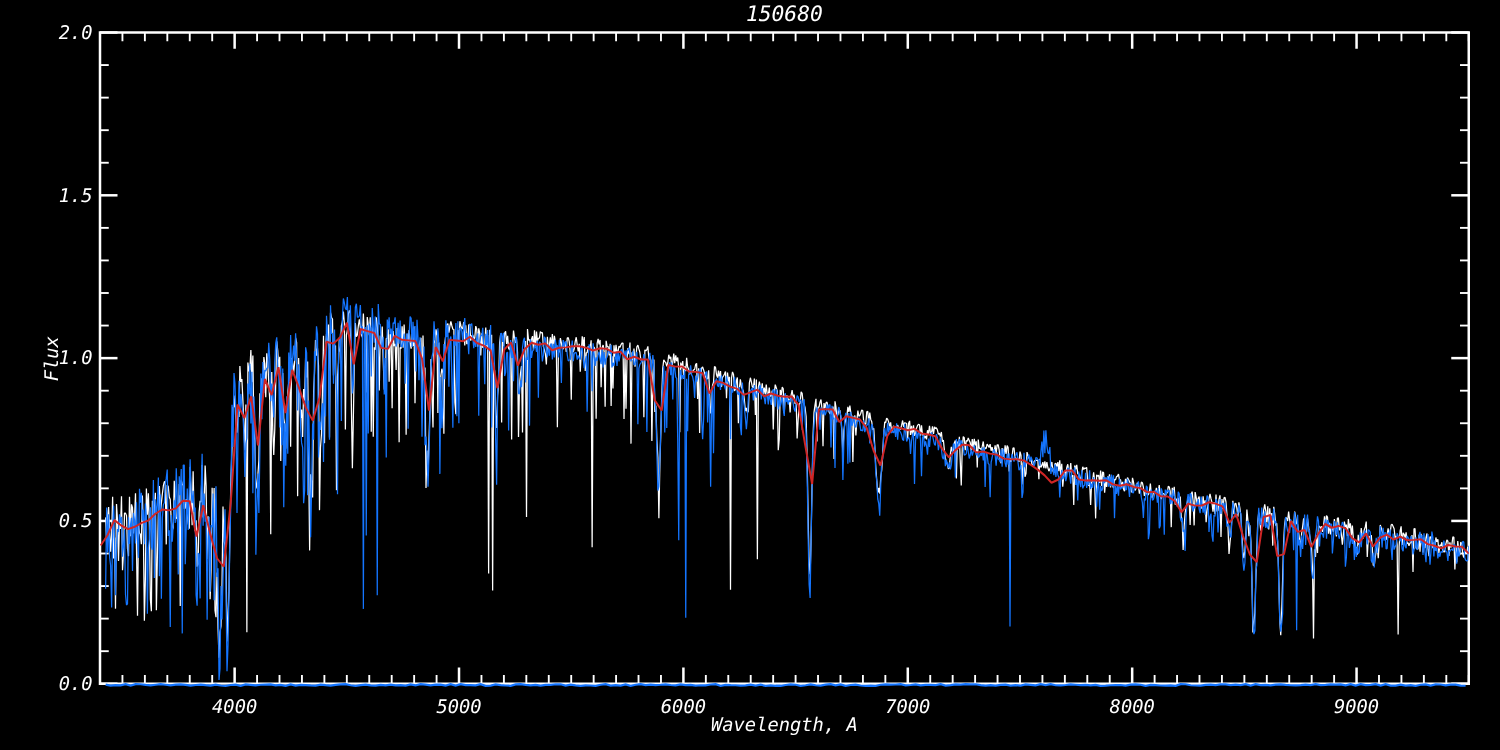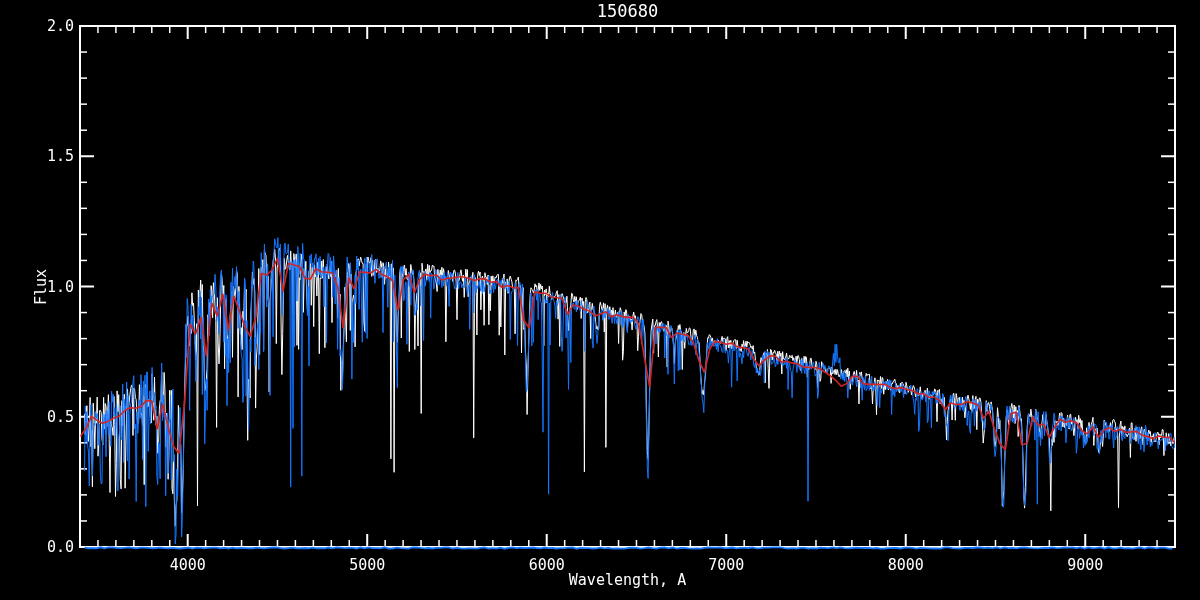--- a/index.html
+++ b/index.html
@@ -1,16 +1,16 @@
 <!DOCTYPE html>
 <html><head>
 <meta charset="utf-8">
 <style>
   html,body{margin:0;padding:0;background:#000;width:1200px;height:600px;overflow:hidden;}
-  #stage{width:1108px;height:600px;background:#000;position:relative;}
+  #stage{width:1108px;height:600px;background:#000;position:relative;font-style:italic;}
   svg{display:block;}
   text{font-family:"DejaVu Sans Mono","Liberation Mono",monospace;fill:#ffffff;}
 </style>
 </head>
 <body>
 
 <div id="stage">
   <svg id="plot" width="1200" height="600" viewBox="0 0 1200 600">
       <defs>
         <clipPath id="plotclip">

